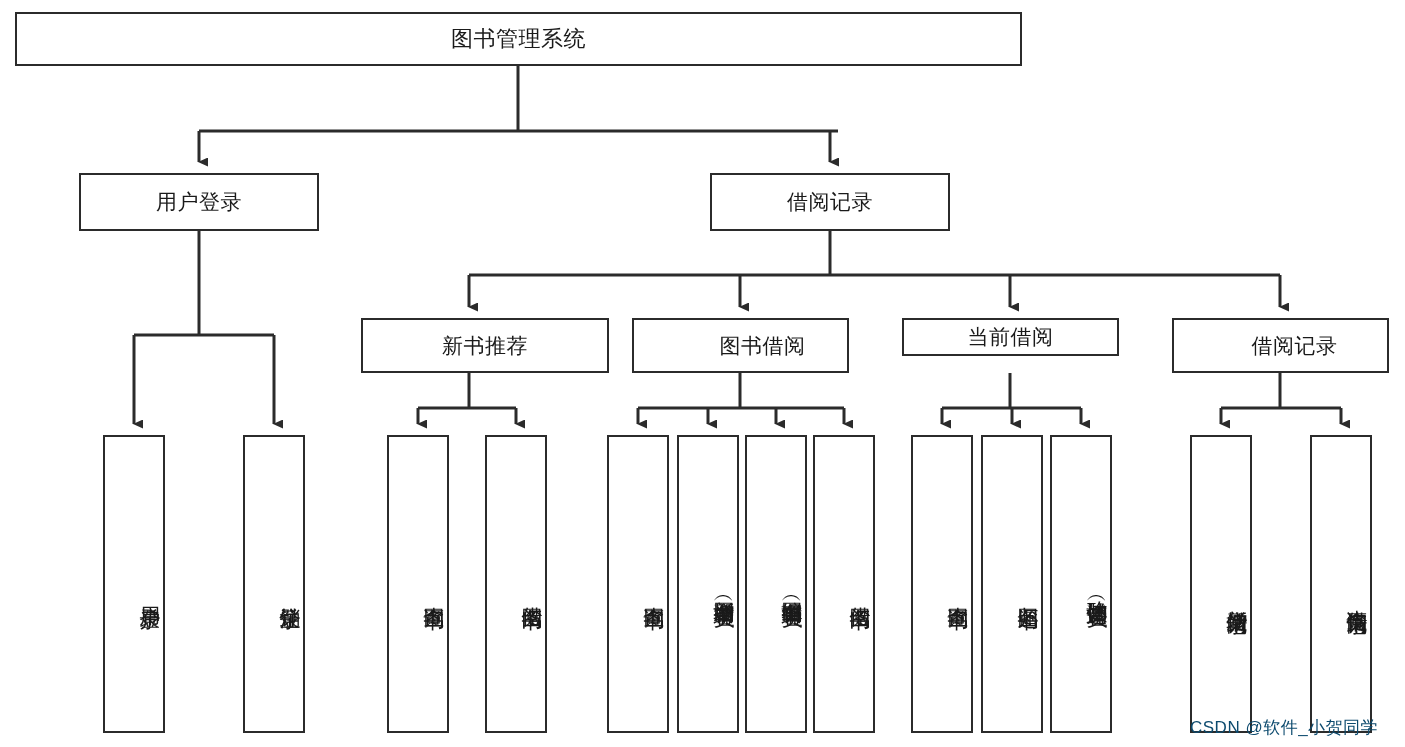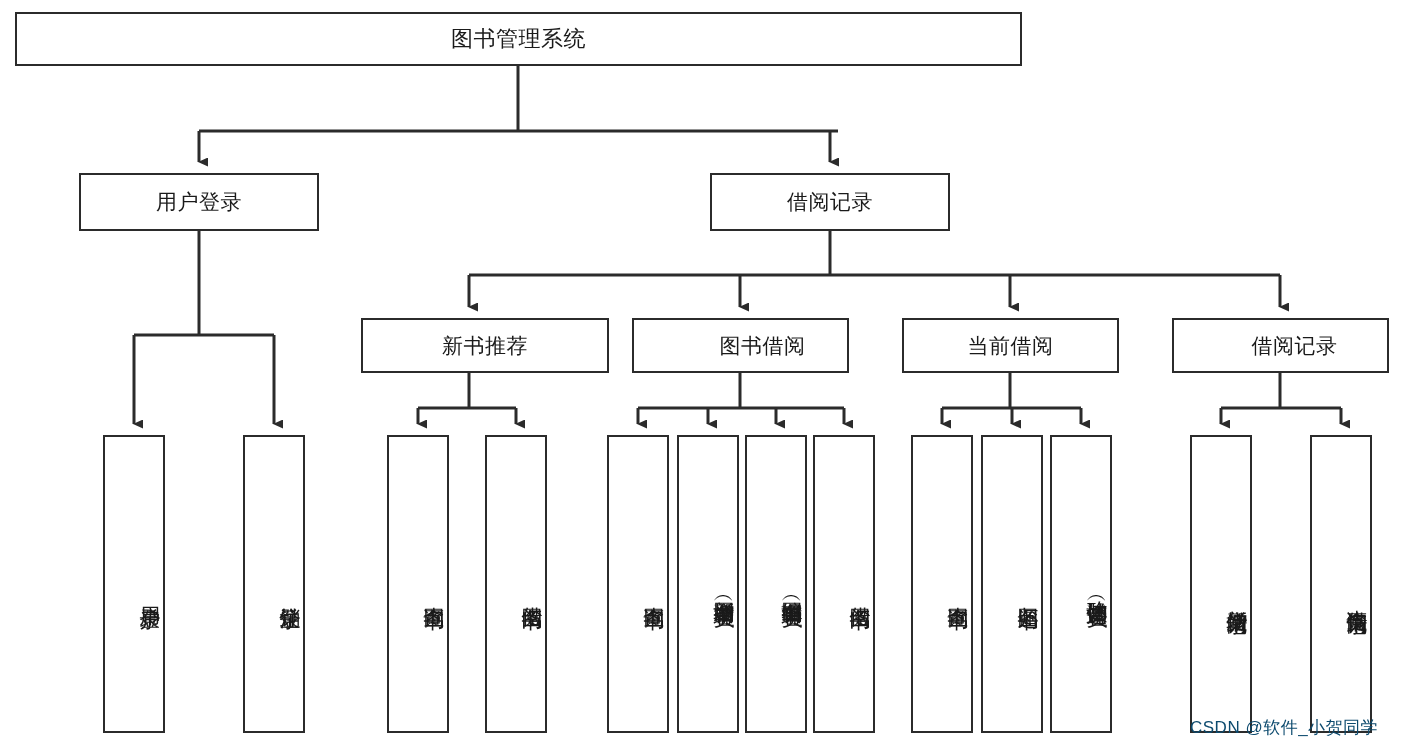--- a/index.html
+++ b/index.html
@@ -118,21 +118,21 @@
     </g>
   </svg>
 
   <div class="node h root" style="left:15px;top:12px;width:1007px;height:54px;">图书管理系统</div>
 
   <div class="node h" style="left:79px;top:173px;width:240px;height:58px;">用户登录</div>
   <div class="node h" style="left:710px;top:173px;width:240px;height:58px;">借阅记录</div>
 
   <div class="node h" style="left:361px;top:318px;width:248px;height:55px;">新书推荐</div>
   <div class="node h" style="left:632px;top:318px;width:217px;height:55px;padding-left:44px;">图书借阅</div>
-  <div class="node h" style="left:902px;top:318px;width:217px;height:55px;">当前借阅</div>
+  <div class="node h" style="left:902px;top:318px;width:217px;height:38px;">当前借阅</div>
   <div class="node h" style="left:1172px;top:318px;width:217px;height:55px;padding-left:28px;">借阅记录</div>
 
   <div class="node v" style="left:103px;top:435px;width:62px;height:298px;">
     <span class="vtext">用户登录</span>
   </div>
   <div class="node v" style="left:243px;top:435px;width:62px;height:298px;">
     <span class="vtext">注销登录</span>
   </div>
   <div class="node v" style="left:387px;top:435px;width:62px;height:298px;">
     <span class="vtext">查询图书</span>

